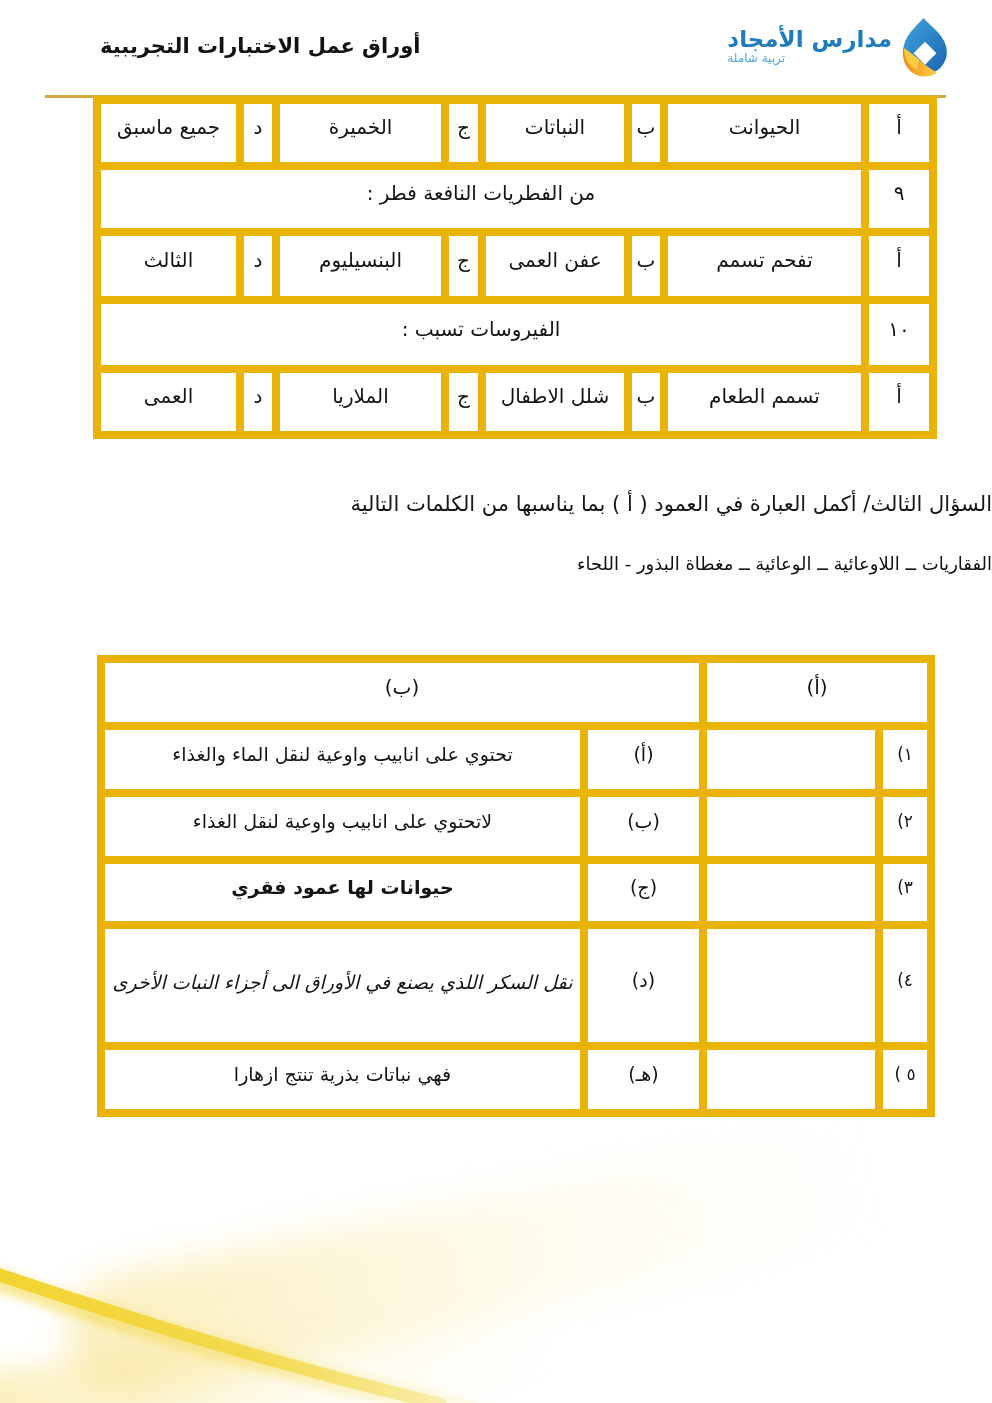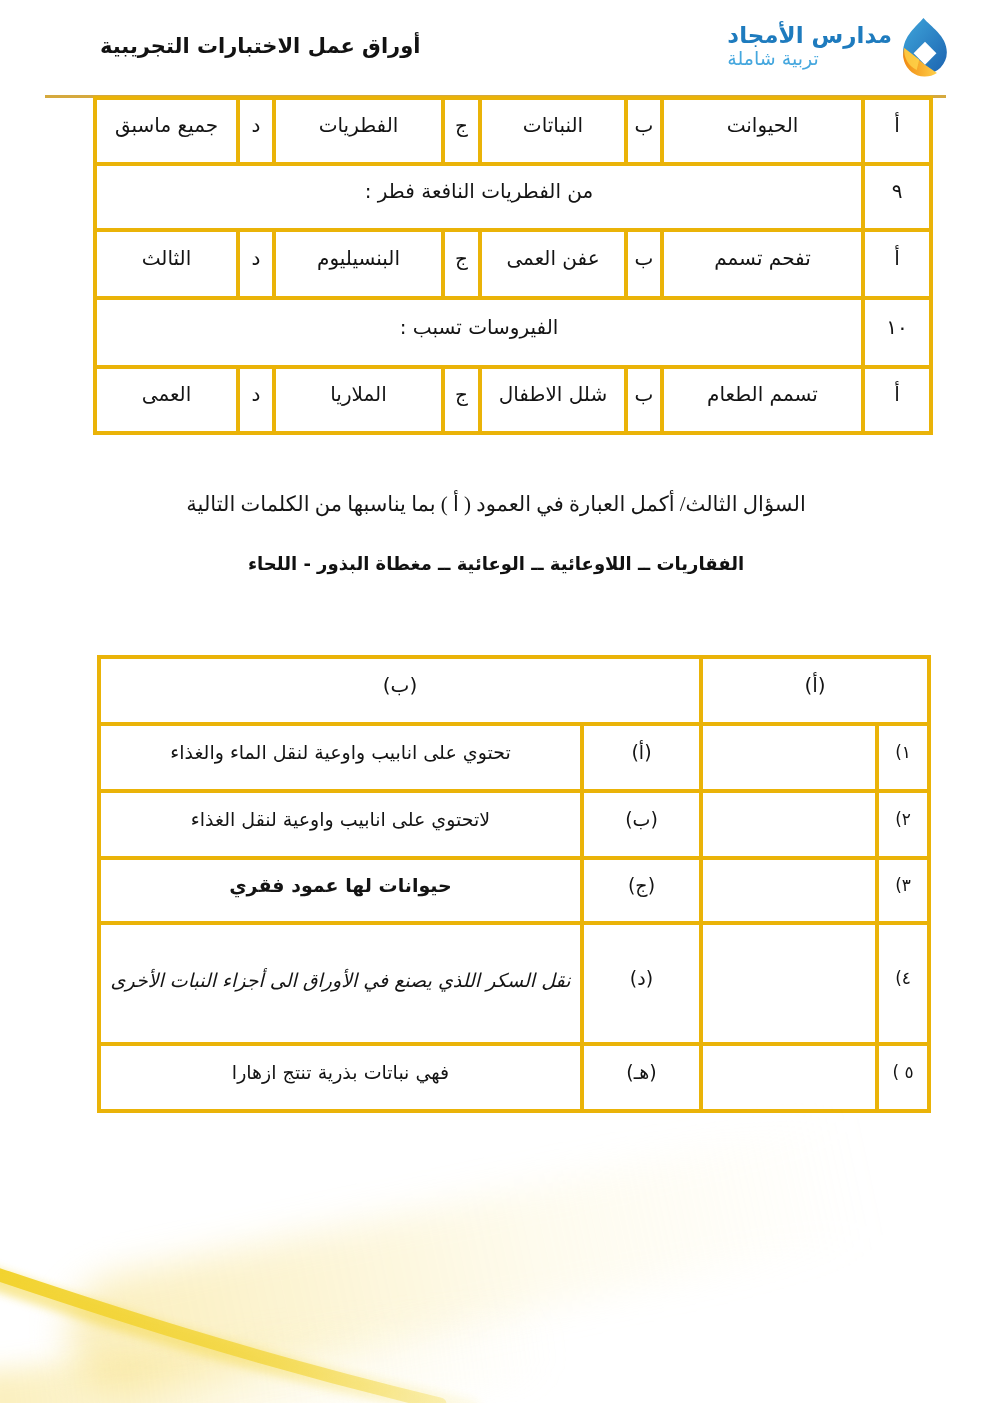--- a/index.html
+++ b/index.html
@@ -9,40 +9,40 @@
   }
   
   .worksheet-title{
     position:absolute;left:100px;top:34px;font-size:21px;font-weight:bold;
     white-space:nowrap;color:#121212;
   }
   .logo{position:absolute;top:14px;left:733px;width:218px;display:flex;align-items:center;gap:7px;}
   .logo-drop{flex:0 0 auto;}
   .logo-text{display:flex;flex-direction:column;align-items:flex-start;text-align:right;line-height:1.15;}
   .logo-name{font-size:23px;font-weight:bold;color:#1E7BBE;white-space:nowrap;}
-  .logo-tagline{font-size:19px;color:#45A7DE;white-space:nowrap;align-self:flex-end;}
+  .logo-tagline{font-size:12px;color:#45A7DE;white-space:nowrap;align-self:flex-end;}
   .gold-line{position:absolute;left:45px;top:95px;width:901px;height:3px;background:#D5A93E;}
 
   
   table{border-collapse:collapse;table-layout:fixed;}
-  td{border:4px solid #eab308;text-align:center;vertical-align:middle;overflow:hidden;}
+  td{border:8px solid #eab308;text-align:center;vertical-align:middle;overflow:hidden;}
 
   .mcq{position:absolute;left:93px;top:96px;width:836px;font-size:20px;}
   .mcq td{padding:0 4px 12px 4px;}
   .mcq tr.h1{height:66px}.mcq tr.h2{height:66px}.mcq tr.h3{height:68px}
   .mcq tr.h4{height:69px}.mcq tr.h5{height:66px}
   .mcq .qnum{font-size:20px;}
 
   .q3-heading{
-    position:absolute;left:0;top:492px;width:992px;text-align:center;
-    font-size:21px;color:#161616;font-family:Liberation Serif, serif;
+    position:absolute;left:0;top:492px;width:992px;text-align:right;
+    font-size:21px;color:#161616;
   }
   .word-bank{
-    position:absolute;left:0;top:553px;width:992px;text-align:center;
-    font-size:18px;font-weight:bold;color:#111;
+    position:absolute;left:0;top:553px;width:992px;text-align:right;
+    font-size:18px;font-weight:normal;color:#111;
   }
 
   .match{position:absolute;left:97px;top:655px;width:830px;font-size:19px;}
   .match td{padding:0 6px 12px 6px;}
   .match tr.mh{height:67px}
   .match tr.m1{height:67px}.match tr.m2{height:67px}.match tr.m3{height:65px}
   .match tr.m4{height:121px}.match tr.m5{height:67px}
   .match .hdr{font-size:20px;}
   .match .numcell{font-size:17px;}
   .match .bold-text{font-weight:bold;text-align:center;}
@@ -104,21 +104,21 @@
         <col style="width:36px">
         <col style="width:143px">
     </colgroup>
     <tbody>
         <tr class="h1">
       <td>أ</td>
       <td>الحيوانت</td>
       <td>ب</td>
       <td>النباتات</td>
       <td>ج</td>
-      <td>الفطريات</td>
+      <td>الخميرة</td>
       <td>د</td>
       <td>جميع ماسبق</td>
     </tr>
     <tr class="h2">
       <td class="qnum">٩</td>
       <td colspan="7">من الفطريات النافعة فطر :</td>
     </tr>
     <tr class="h3">
       <td>أ</td>
       <td>تفحم تسمم</td>

